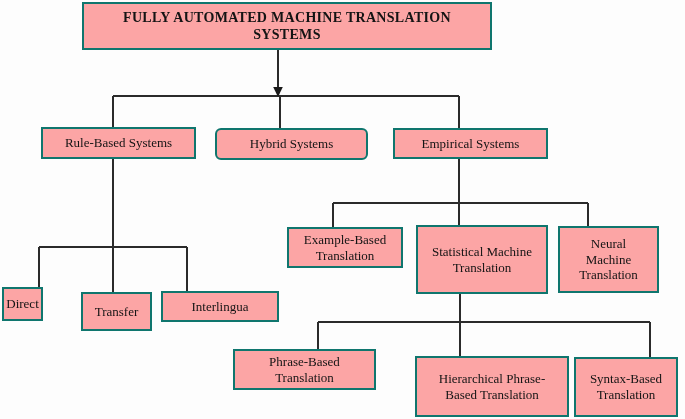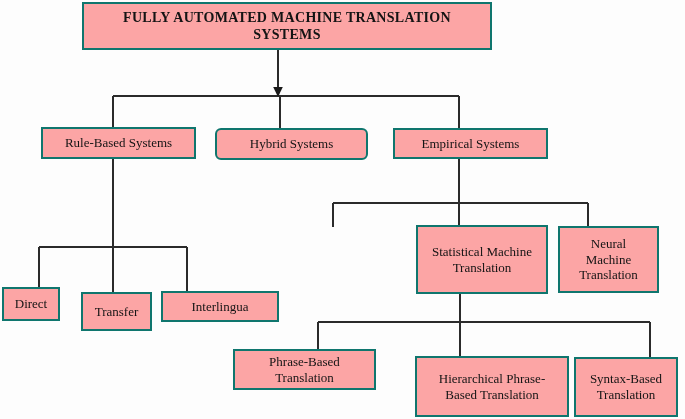--- a/index.html
+++ b/index.html
@@ -41,21 +41,21 @@
     font-weight: bold;
     font-size: 14px;
     letter-spacing: 0.3px;
     padding: 2px 8px;
   }
   
   .n-root        { left: 82px;  top: 2px;   width: 410px; height: 48px; }
   .n-rule-based  { left: 33px;  top: 127px; width: 155px; height: 32px; margin-left: 8px; }
   .n-hybrid      { left: 215px; top: 128px; width: 153px; height: 32px; border-radius: 6px; }
   .n-empirical   { left: 393px; top: 128px; width: 155px; height: 31px; }
-  .n-direct      { left: 2px;   top: 287px; width: 58px;  height: 34px; }
+  .n-direct      { left: 2px;   top: 287px; width: 41px;  height: 34px; }
   .n-transfer    { left: 81px;  top: 292px; width: 71px;  height: 39px; }
   .n-interlingua { left: 161px; top: 291px; width: 118px; height: 31px; }
   .n-example     { left: 287px; top: 227px; width: 116px; height: 41px; }
   .n-statistical { left: 416px; top: 225px; width: 132px; height: 69px; }
   .n-neural      { left: 558px; top: 226px; width: 101px; height: 67px; padding: 2px 19px; }
   .n-phrase      { left: 233px; top: 349px; width: 143px; height: 41px; }
   .n-hier        { left: 415px; top: 356px; width: 154px; height: 61px; padding: 14px 6px; }
   .n-syntax      { left: 574px; top: 357px; width: 104px; height: 60px; }
 </style>
 </head>
@@ -125,20 +125,23 @@
   </div>
 
   <div class="node n-transfer">
     <span class="lbl">Transfer</span>
   </div>
 
   <div class="node n-interlingua">
     <span class="lbl">Interlingua</span>
   </div>
 
+  <div class="node n-example">
+    <span class="lbl">Example-Based Translation</span>
+  </div>
 
   <div class="node n-statistical">
     <span class="lbl">Statistical Machine Translation</span>
   </div>
 
   <div class="node n-neural">
     <span class="lbl">Neural Machine Translation</span>
   </div>
 
   <div class="node n-phrase">

